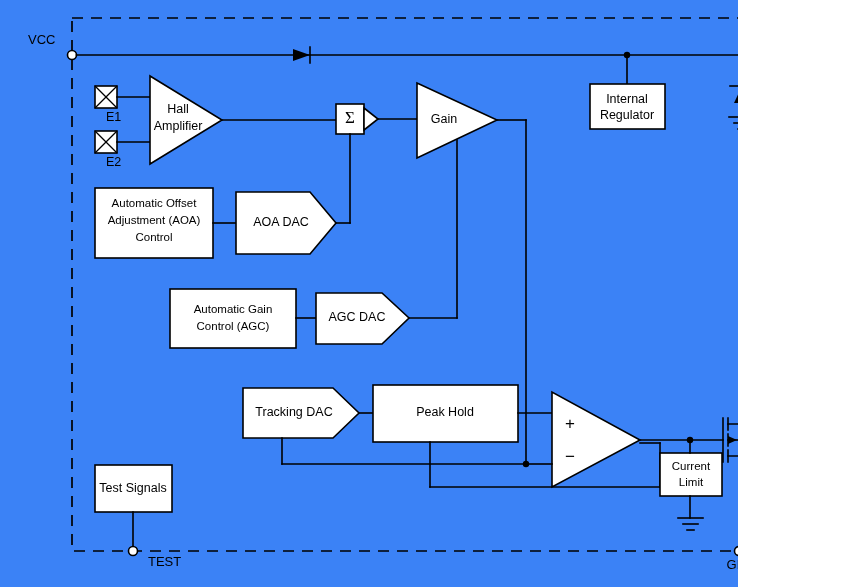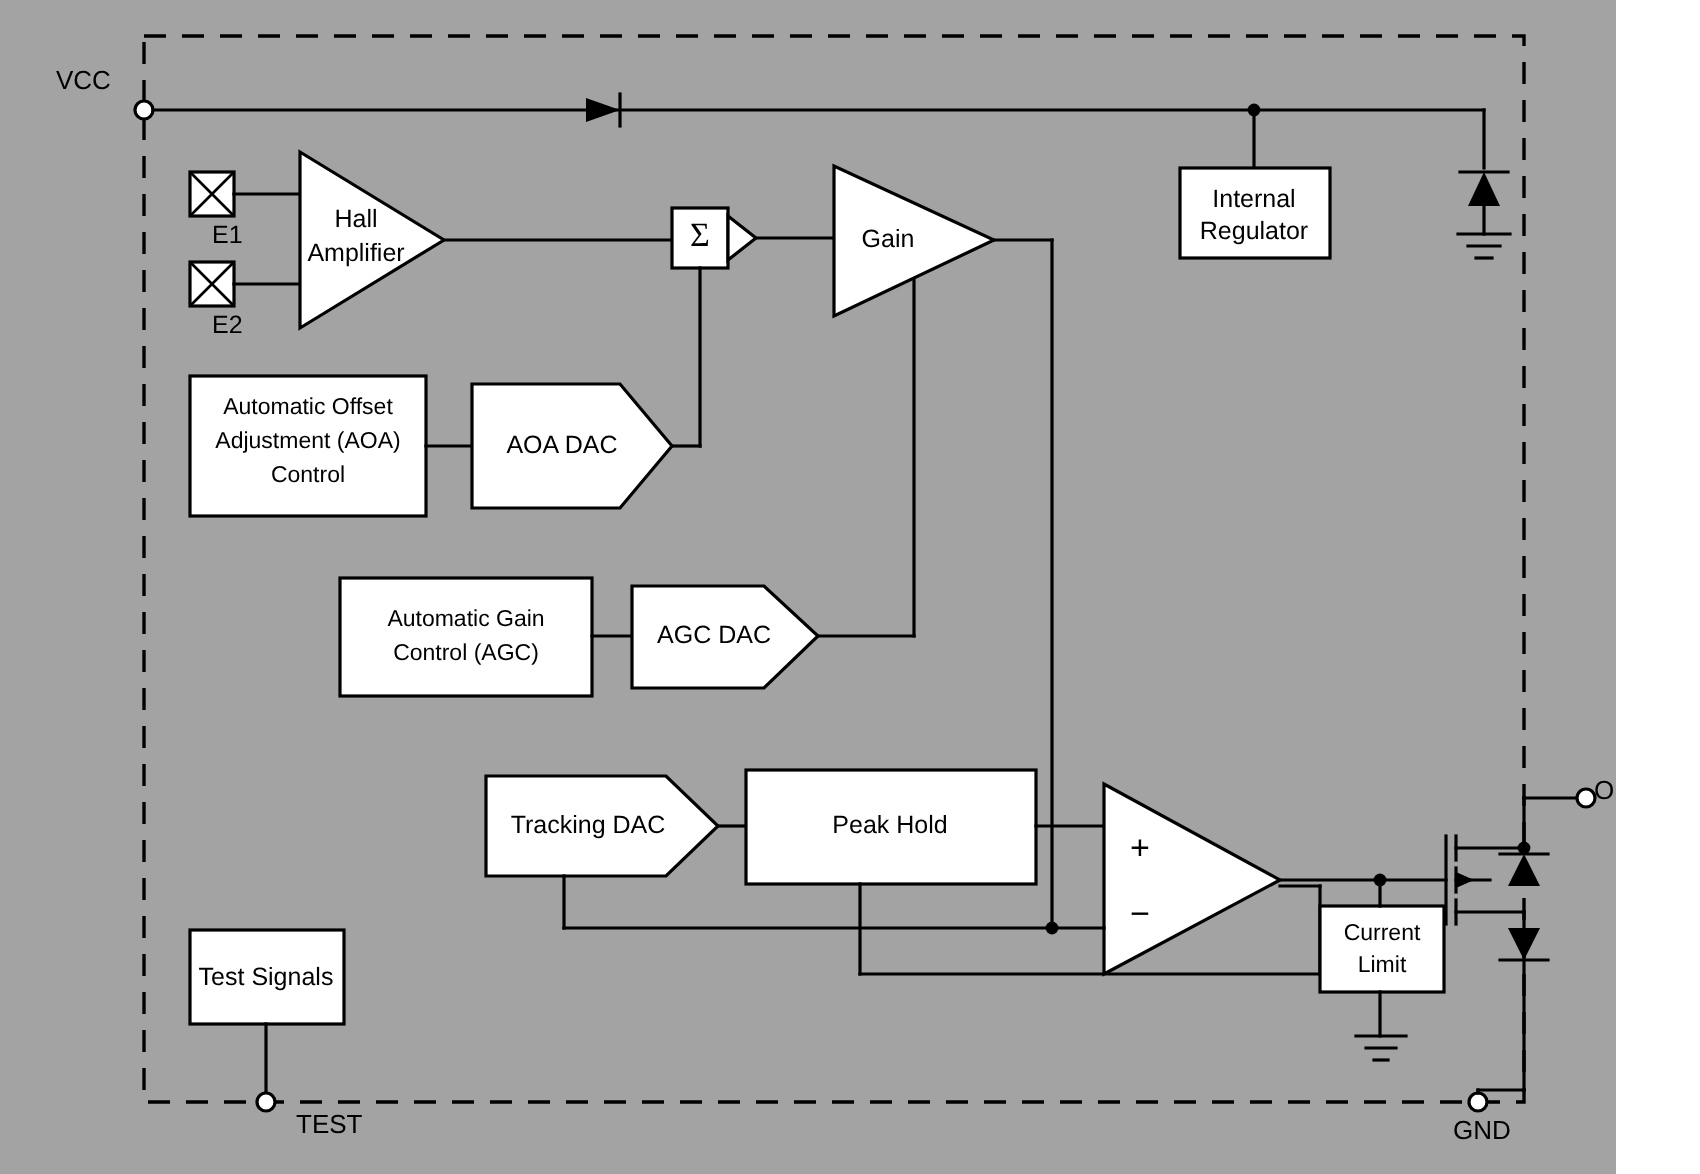--- a/index.html
+++ b/index.html
@@ -5,23 +5,23 @@
   html, body {
     margin: 0;
     padding: 0;
     background: #ffffff;
   }
   body {
     font-family: "Liberation Sans", sans-serif;
   }
   #diagram-root {
     position: relative;
-    width: 808px;
+    width: 738px;
     height: 587px;
-    background: #a3a3a3;
+    background: #3b82f6;
     overflow: hidden;
   }
   svg#schematic {
     position: absolute;
     left: 0;
     top: 0;
     width: 850px;
     height: 587px;
   }
   .wire {

